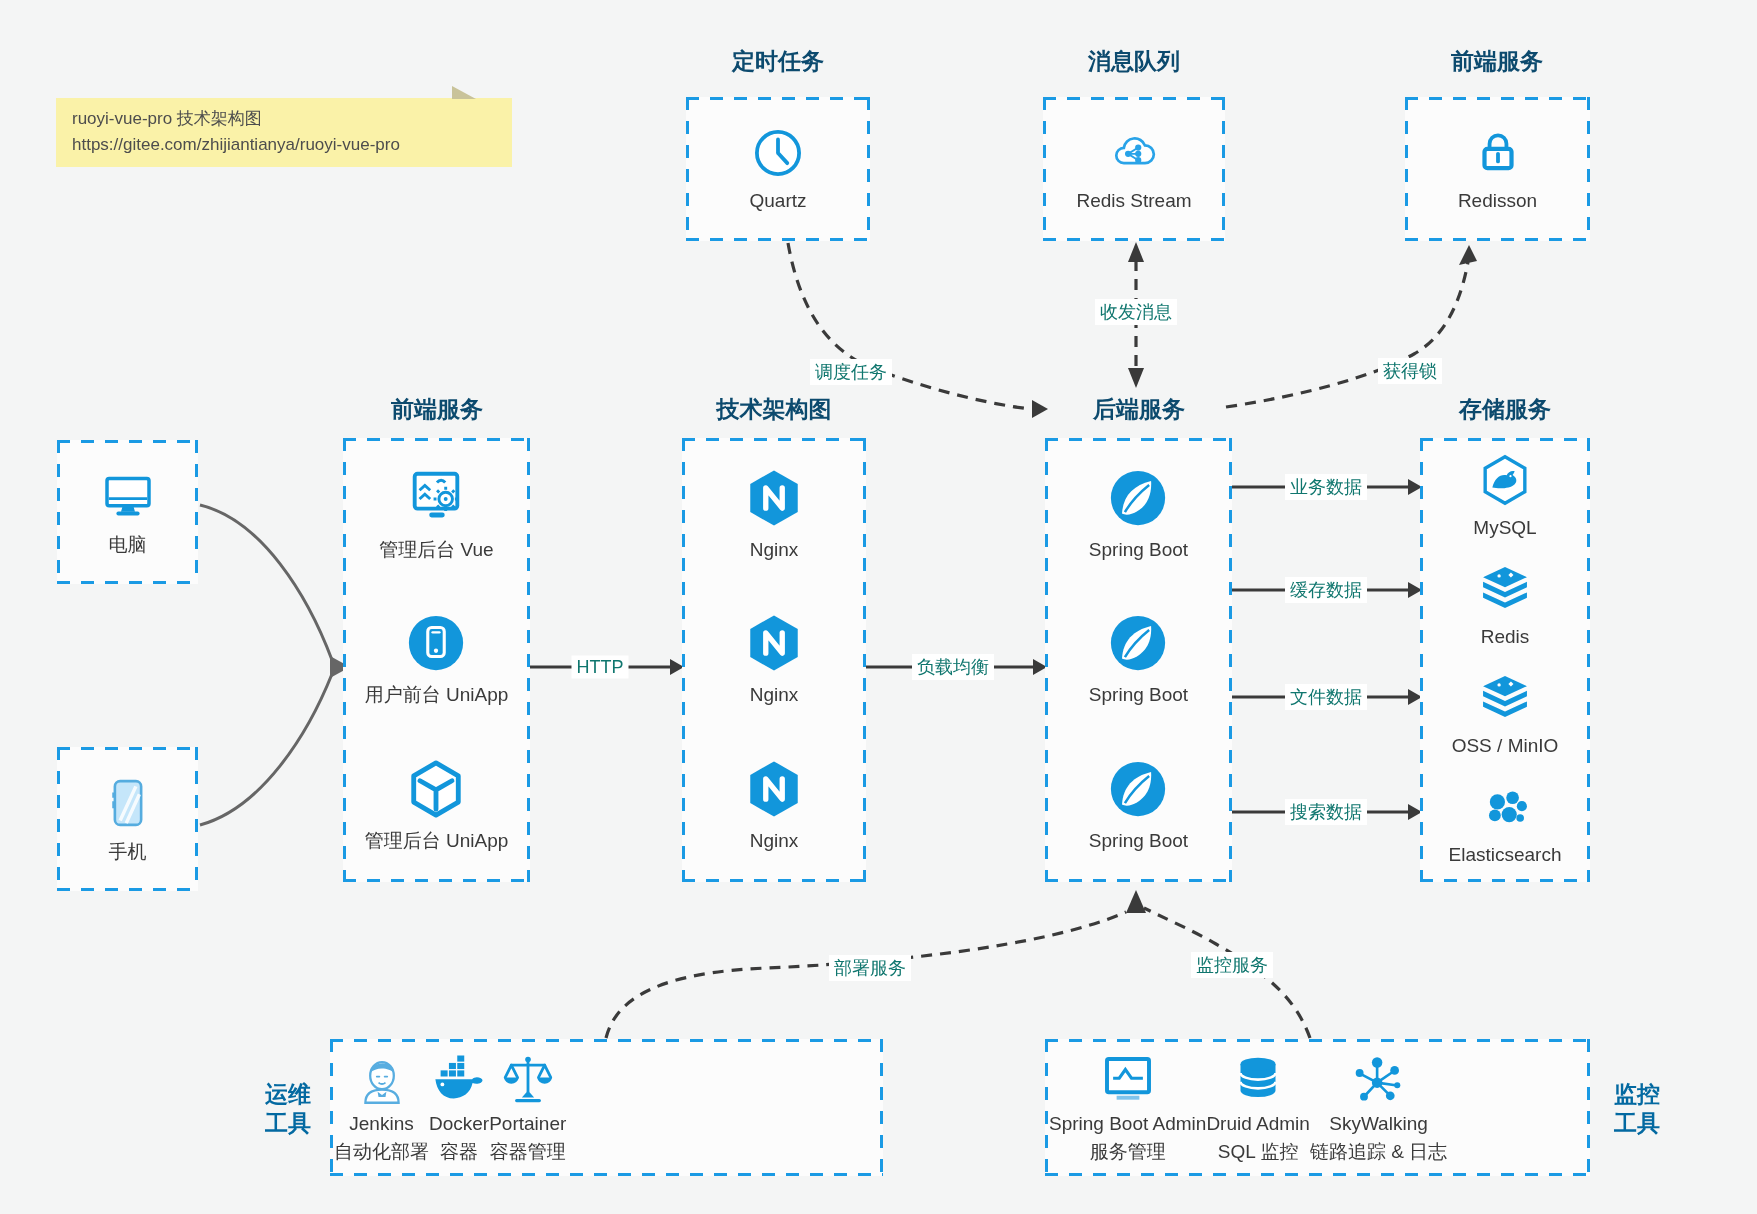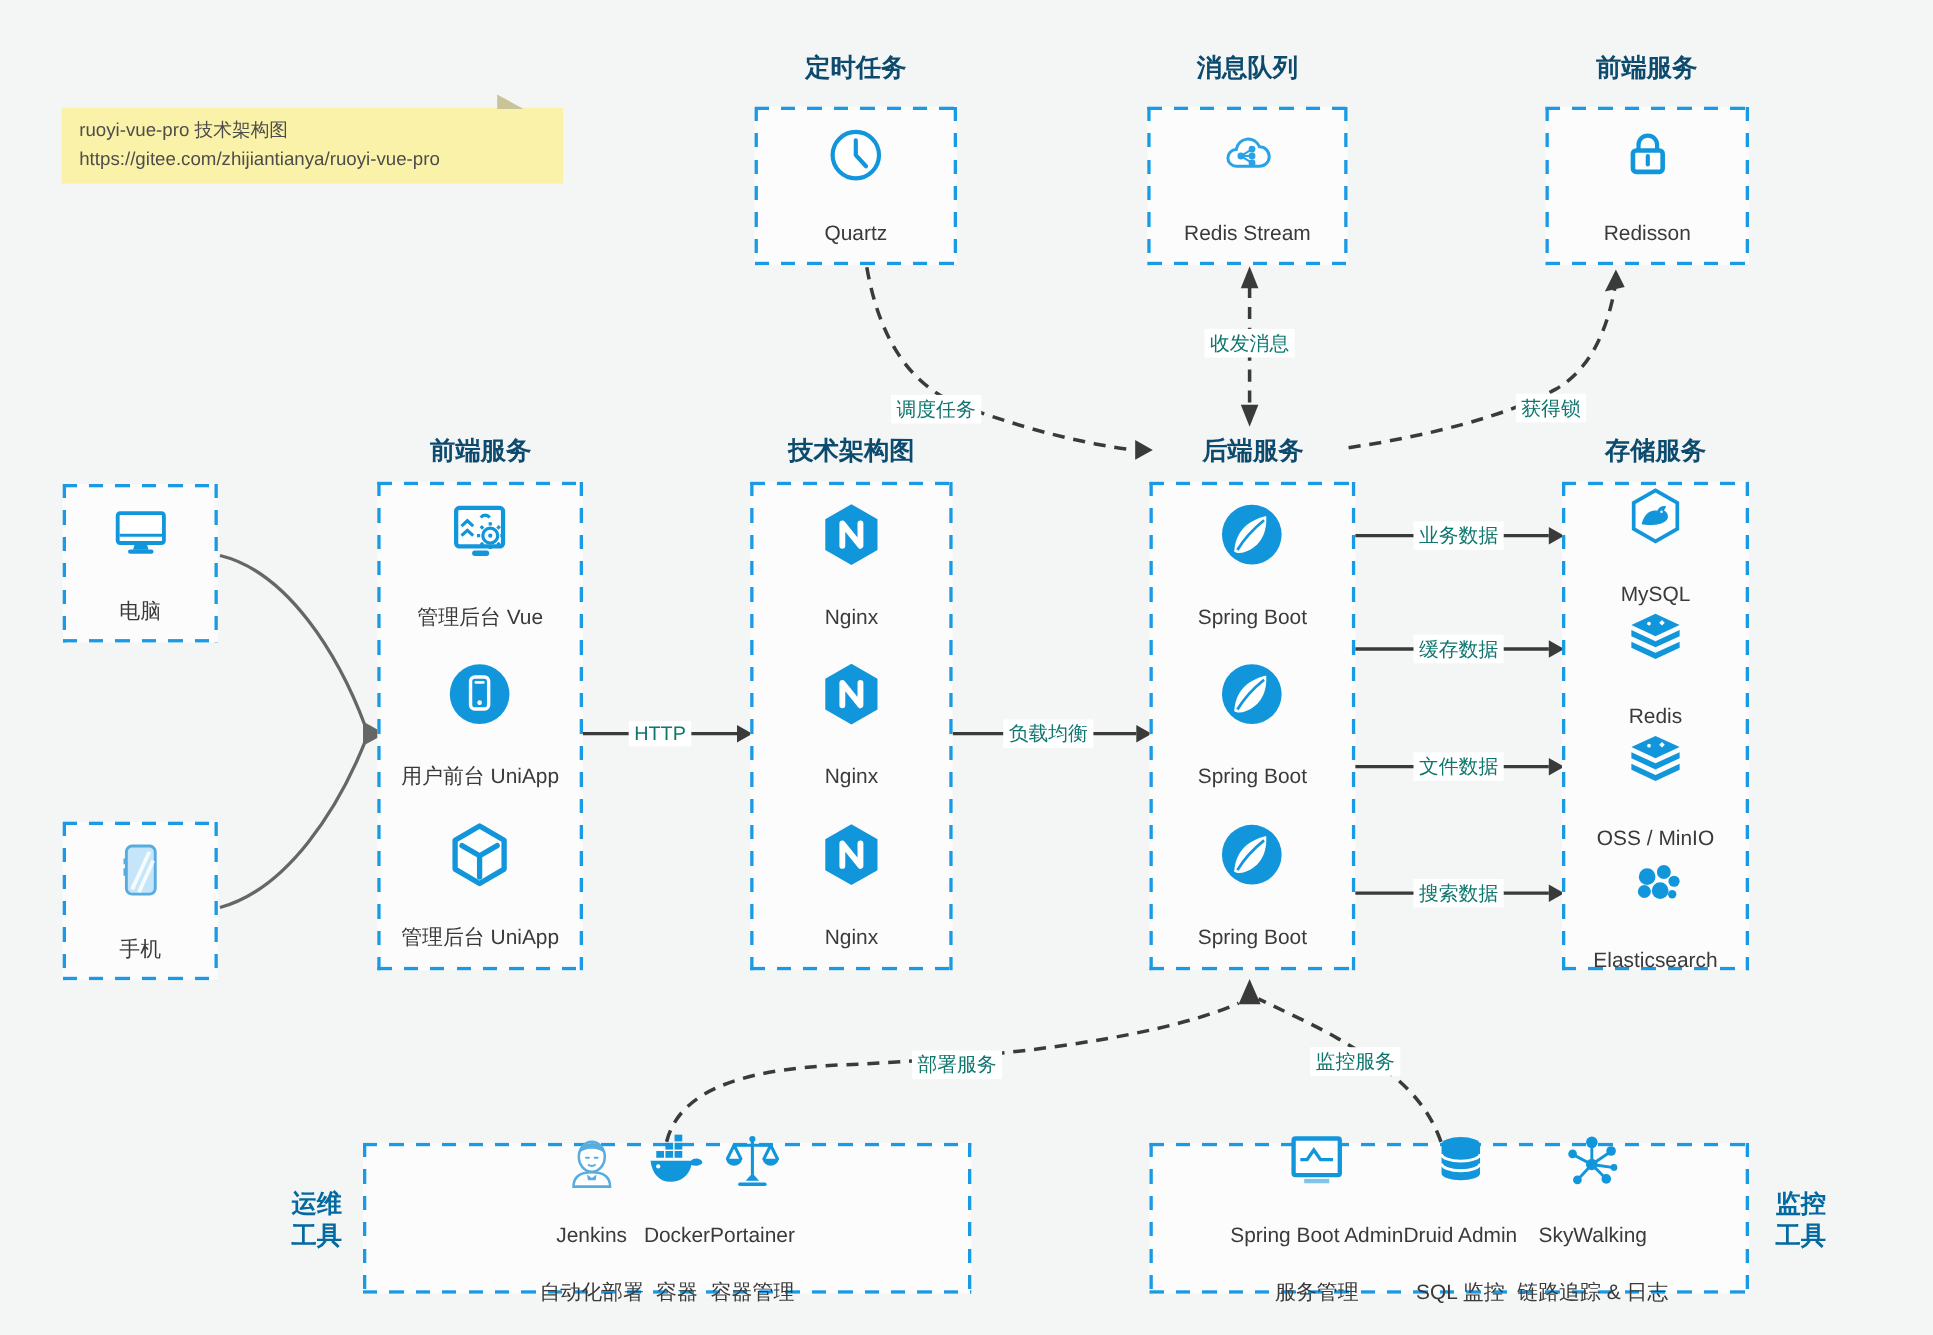--- a/index.html
+++ b/index.html
@@ -18,23 +18,23 @@
       repeating-linear-gradient(90deg,var(--bb) 0 13px,transparent 13px 24px),
       repeating-linear-gradient(90deg,var(--bb) 0 13px,transparent 13px 24px),
       repeating-linear-gradient(180deg,var(--bb) 0 13px,transparent 13px 24px),
       repeating-linear-gradient(180deg,var(--bb) 0 13px,transparent 13px 24px);
     background-repeat:no-repeat;
     background-size:100% 3px,100% 3px,3px 100%,3px 100%;
     background-position:0 0,0 100%,0 0,100% 0;
   }
   .vcol{position:absolute;inset:4px;display:flex;flex-direction:column;align-items:center;}
   .vcol .node{flex:1 1 0;display:flex;flex-direction:column;justify-content:center;align-items:center;gap:9px;}
-  .hrow{position:absolute;inset:4px;display:flex;justify-content:center;align-items:center;}
+  .hrow{position:absolute;inset:4px;display:flex;justify-content:flex-start;align-items:center;}
   .hrow .node{display:flex;flex-direction:column;align-items:center;gap:4px;}
-  .node-label{font-size:19px;line-height:24px;color:#3a3a3a;white-space:nowrap;margin-top:24px;}
+  .node-label{font-size:19px;line-height:24px;color:#3a3a3a;white-space:nowrap;}
   .group-label{
     position:absolute;transform:translateX(-50%);
     color:#0c4a6e;font-size:23px;font-weight:bold;white-space:nowrap;
   }
   .side-label{
     position:absolute;transform:translateX(-50%);
     color:#0369a1;font-size:23px;font-weight:bold;line-height:29px;text-align:center;white-space:nowrap;
   }
   .edge-label{
     position:absolute;transform:translate(-50%,-50%);

